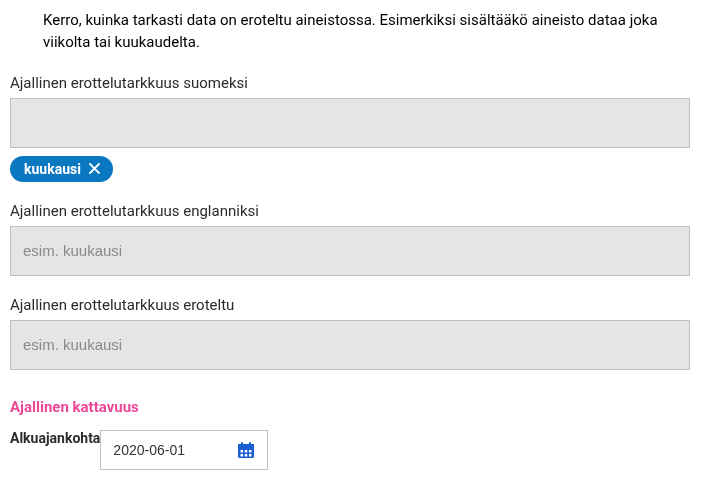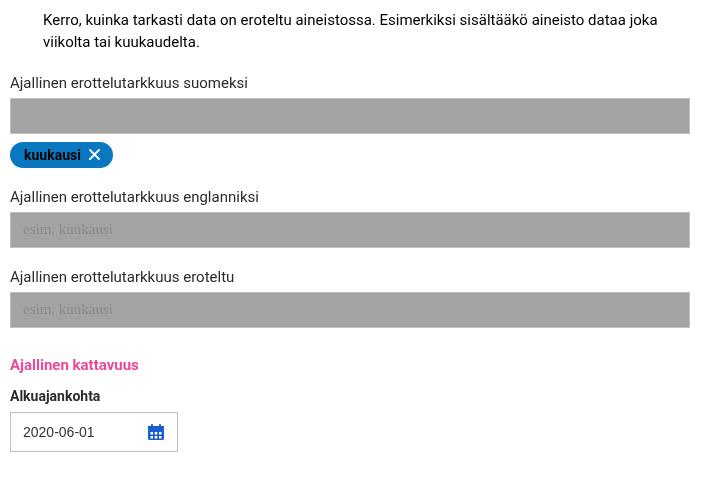--- a/index.html
+++ b/index.html
@@ -20,35 +20,34 @@
   }
   .field-label {
     font-weight: 400;
     color: #2b2b2b;
     margin-bottom: 6px;
     margin-top: 20px;
     font-size: 15px;
   }
   .text-input {
     width: 680px;
-    height: 36px;
+    height: 50px;
     border: 1px solid #bfbfbf;
-    background: #a3a3a3;
+    background: #e5e5e5;
     padding: 0 12px;
     font-size: 15px;
     color: #333;
-    font-family: Liberation Serif, serif;
   }
   .text-input::placeholder { color: #8a8a8a; }
   .tag-row { margin-top: 8px; }
   .tag {
     display: inline-flex;
     align-items: center;
     background: #0a78c0;
-    color: #000000;
+    color: #ffffff;
     font-weight: 700;
     font-size: 14px;
     border-radius: 999px;
     padding: 5px 10px 5px 14px;
     gap: 6px;
   }
   .tag-close {
     display: inline-flex;
     align-items: center;
     justify-content: center;
@@ -61,21 +60,21 @@
     font-weight: 700;
     color: #ec4899;
     margin-top: 28px;
     font-size: 15px;
   }
   .date-row {
     display: flex;
     gap: 40px;
     margin-top: 14px;
   }
-  .date-col { display: flex; flex-direction: column; }
+  .date-col { display: flex; }
   .date-label {
     font-weight: 700;
     font-size: 14px;
     margin-bottom: 8px;
   }
   .date-input-wrap {
     display: inline-flex;
     align-items: center;
     border: 1px solid #bfbfbf;
     background: #fff;

